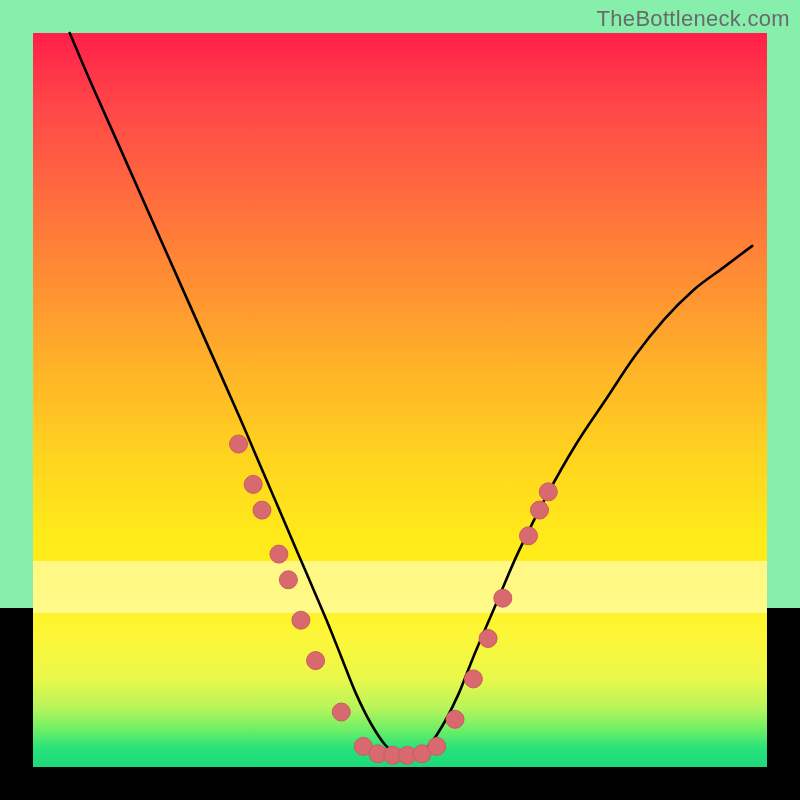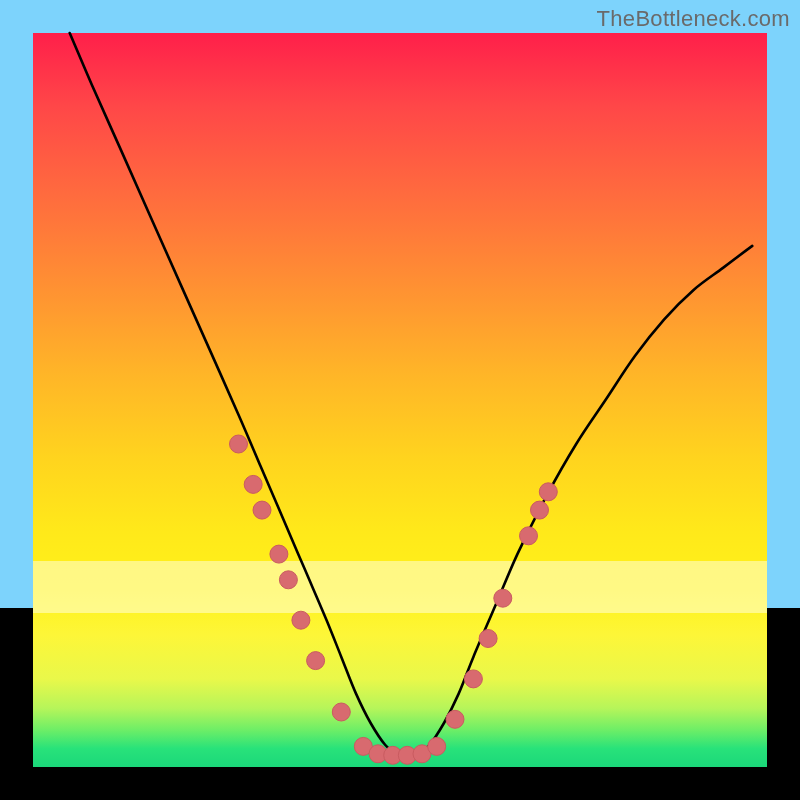--- a/index.html
+++ b/index.html
@@ -8,21 +8,21 @@
     width: 800px;
     height: 800px;
     overflow: hidden;
     background: #000;
     font-family: Arial, Helvetica, sans-serif;
   }
   .stage {
     position: relative;
     width: 800px;
     height: 608px;
-    background: #7dd3fc;
+    background: #86efac;
   }
   .plot-area {
     position: absolute;
     left: 33px;
     top: 33px;
     width: 734px;
     height: 734px;
     
     background: linear-gradient(
       to bottom,

